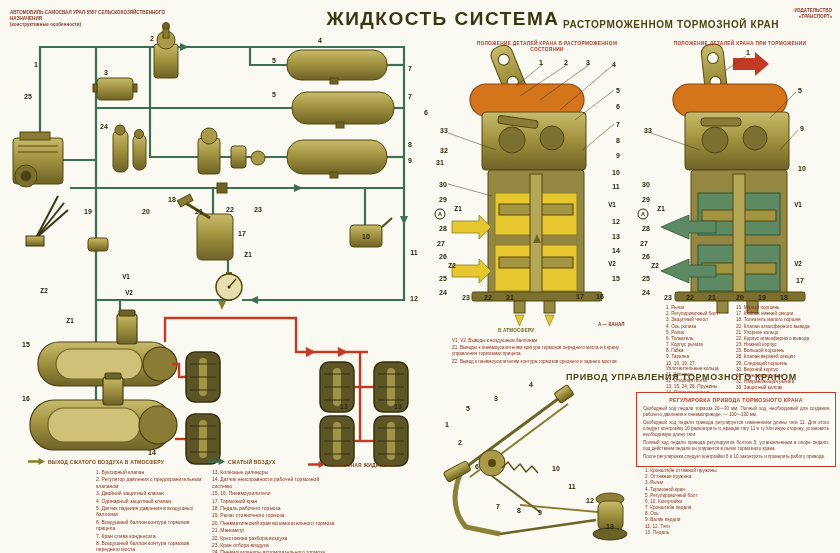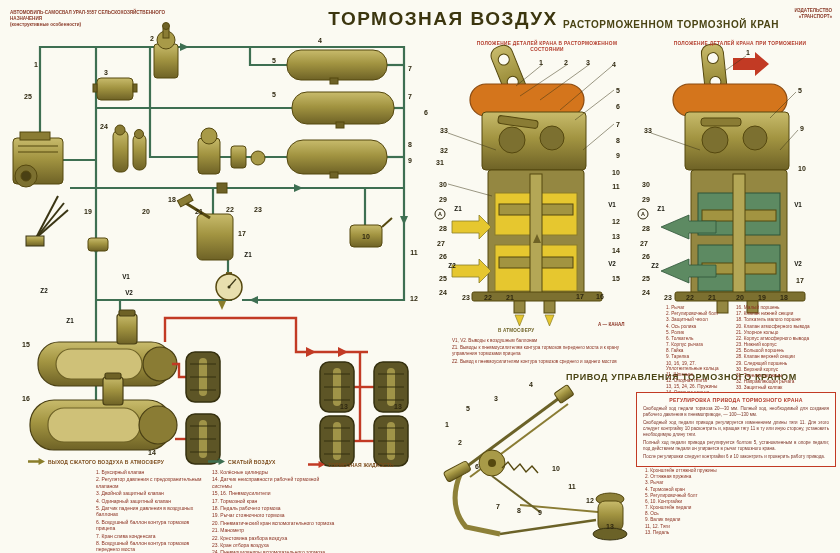--- a/index.html
+++ b/index.html
@@ -300,21 +300,21 @@
 
   <div class="abs corner" style="left:10px;top:10px;width:165px">
     <div>АВТОМОБИЛЬ-САМОСВАЛ УРАЛ-5557 СЕЛЬСКОХОЗЯЙСТВЕННОГО НАЗНАЧЕНИЯ</div>
     <div>(конструктивные особенности)</div>
   </div>
   <div class="abs corner" style="left:748px;top:8px;width:84px;text-align:right">
     <div>ИЗДАТЕЛЬСТВО</div>
     <div>«ТРАНСПОРТ»</div>
   </div>
 
-  <div class="abs main-title">ТОРМОЗНАЯ ВОЗДУХ</div>
+  <div class="abs main-title">ЖИДКОСТЬ СИСТЕМА</div>
   <div class="abs sec-title" style="left:563px;top:19px">РАСТОРМОЖЕННОМ ТОРМОЗНОЙ КРАН</div>
   <div class="abs caption" style="left:462px;top:41px;width:170px">ПОЛОЖЕНИЕ ДЕТАЛЕЙ КРАНА В РАСТОРМОЖЕННОМ СОСТОЯНИИ</div>
   <div class="abs caption" style="left:660px;top:41px;width:160px">ПОЛОЖЕНИЕ ДЕТАЛЕЙ КРАНА ПРИ ТОРМОЖЕНИИ</div>
   <div class="abs sec-title linkage-title" style="left:566px;top:372px">ПРИВОД УПРАВЛЕНИЯ ТОРМОЗНОГО КРАНОМ</div>
 
   <div class="abs atm-label" style="left:498px;top:328px">В АТМОСФЕРУ</div>
   <div class="abs channel-label" style="left:598px;top:322px">А — КАНАЛ</div>
 
   <div class="abs legend-sm" style="left:452px;top:338px;width:178px">
       <div class="note">V1, V2. Выводы к воздушным баллонам</div>

